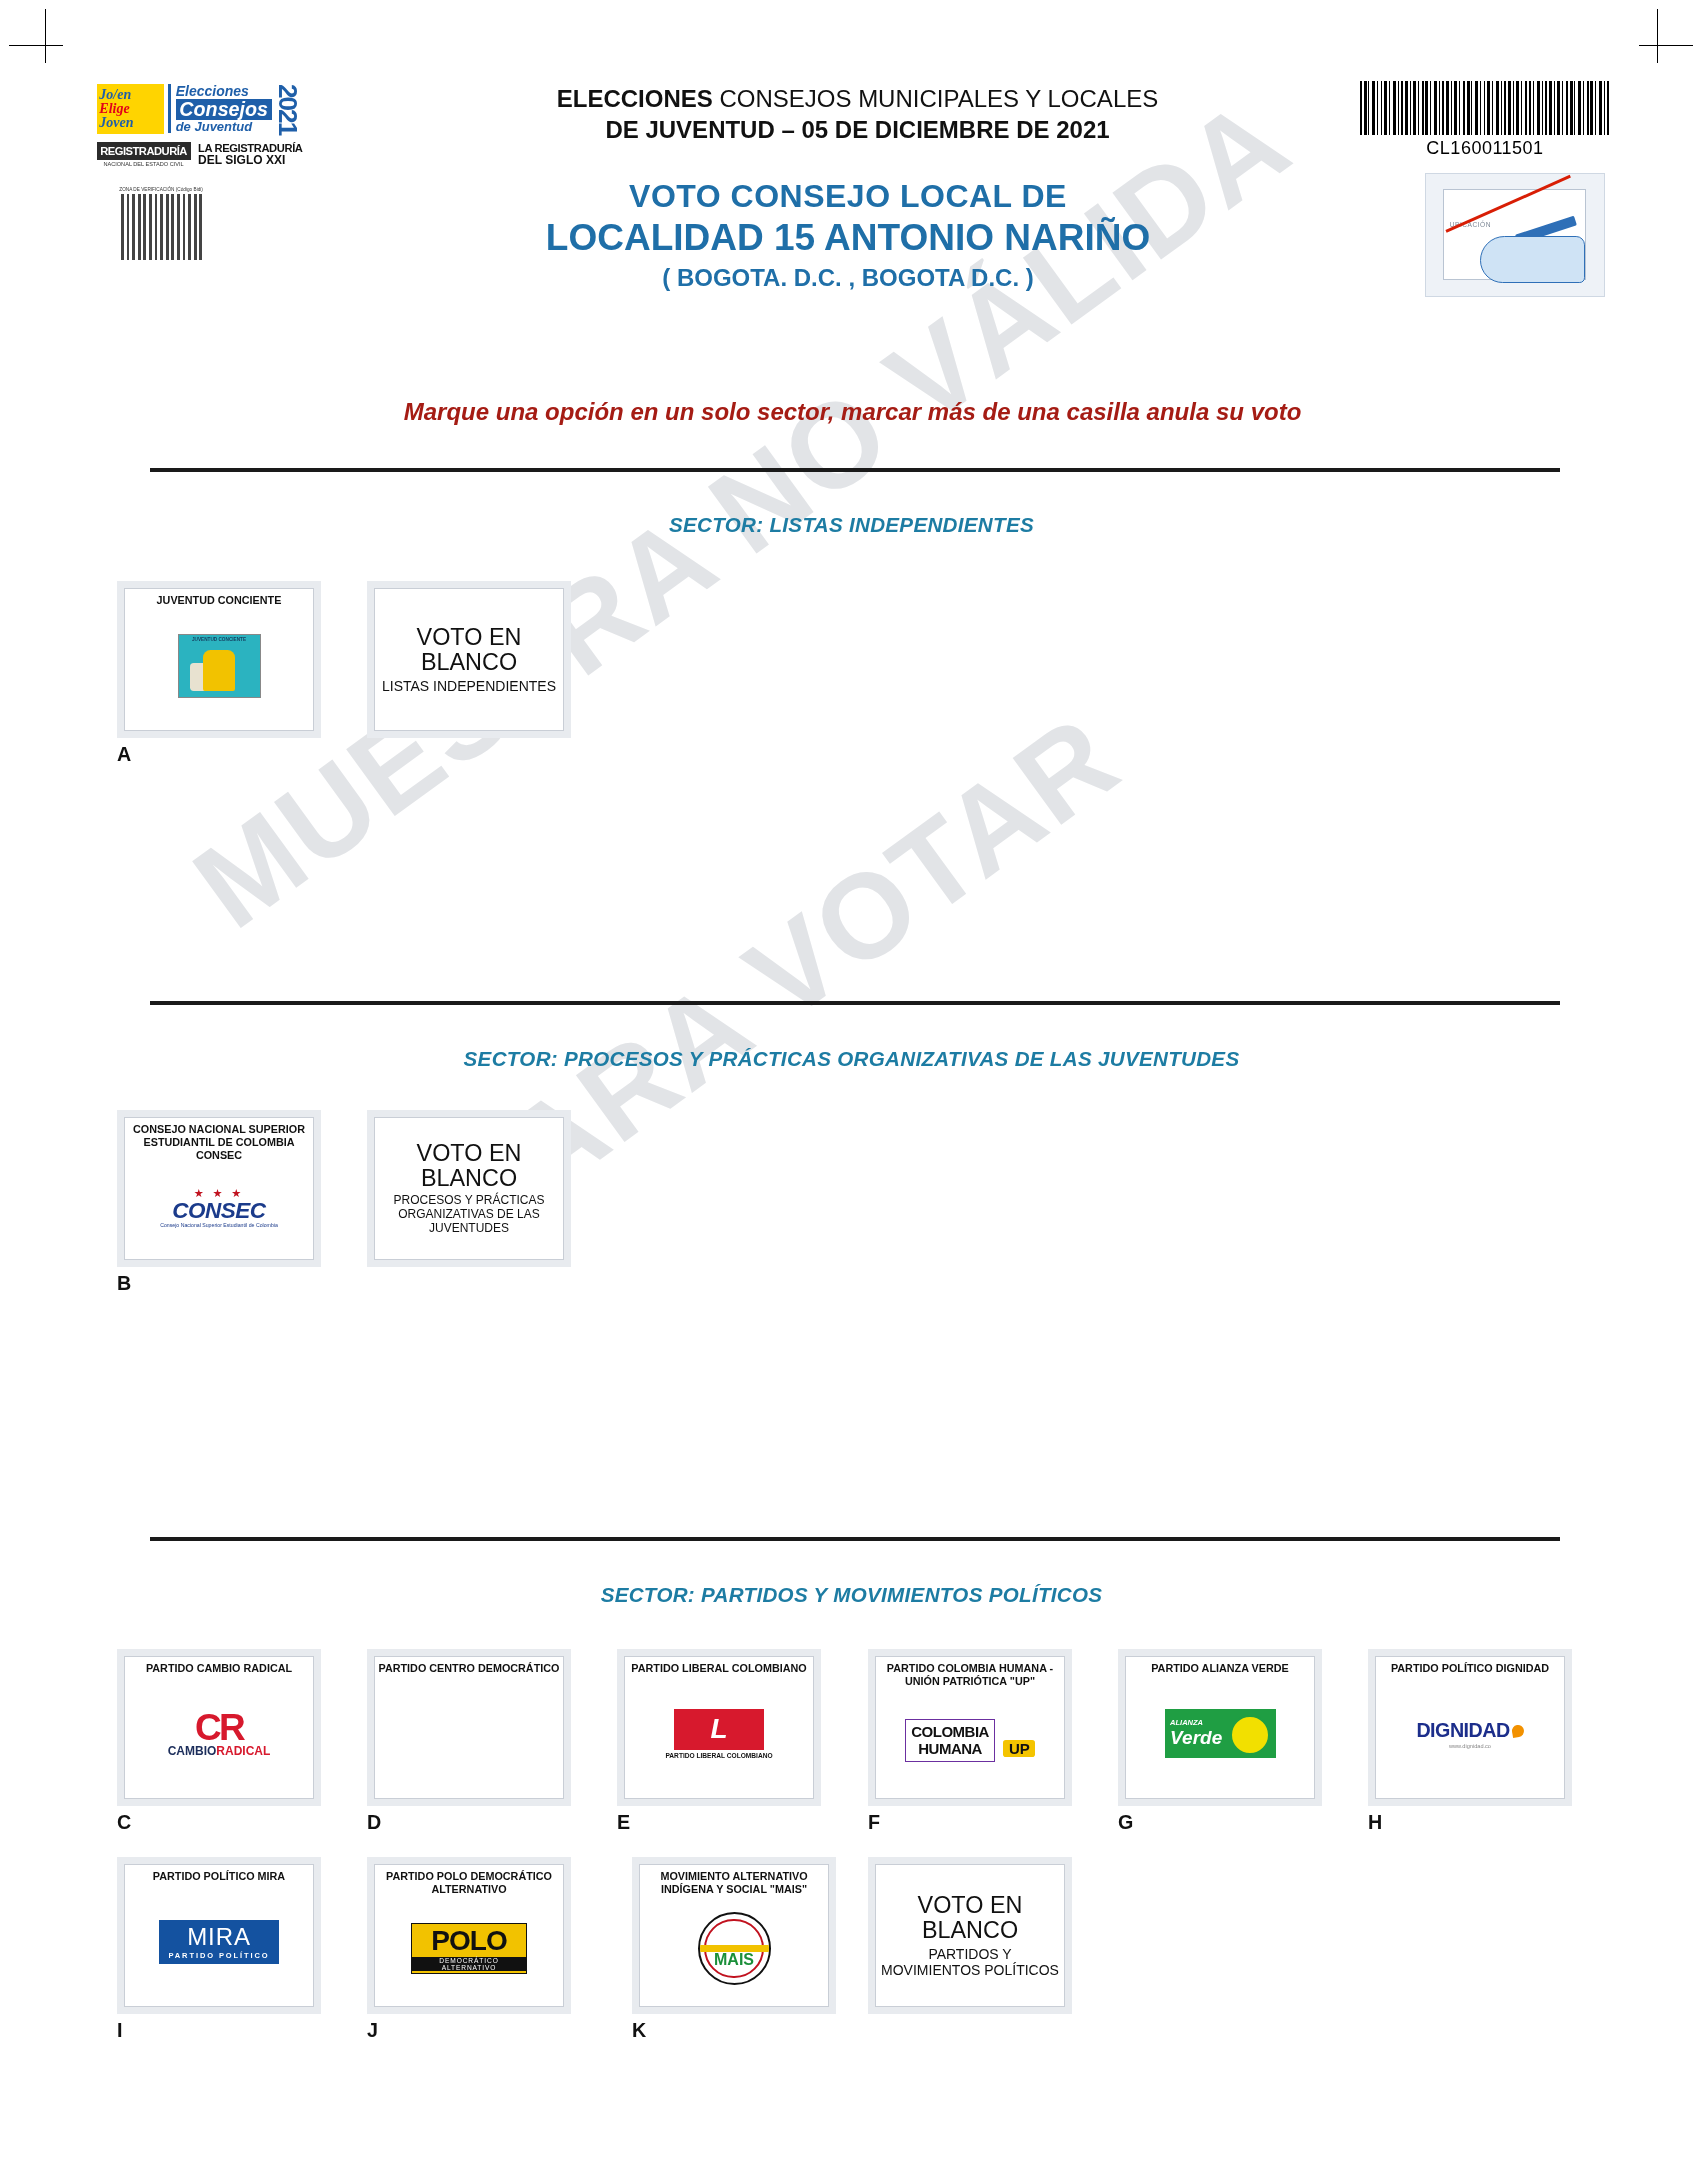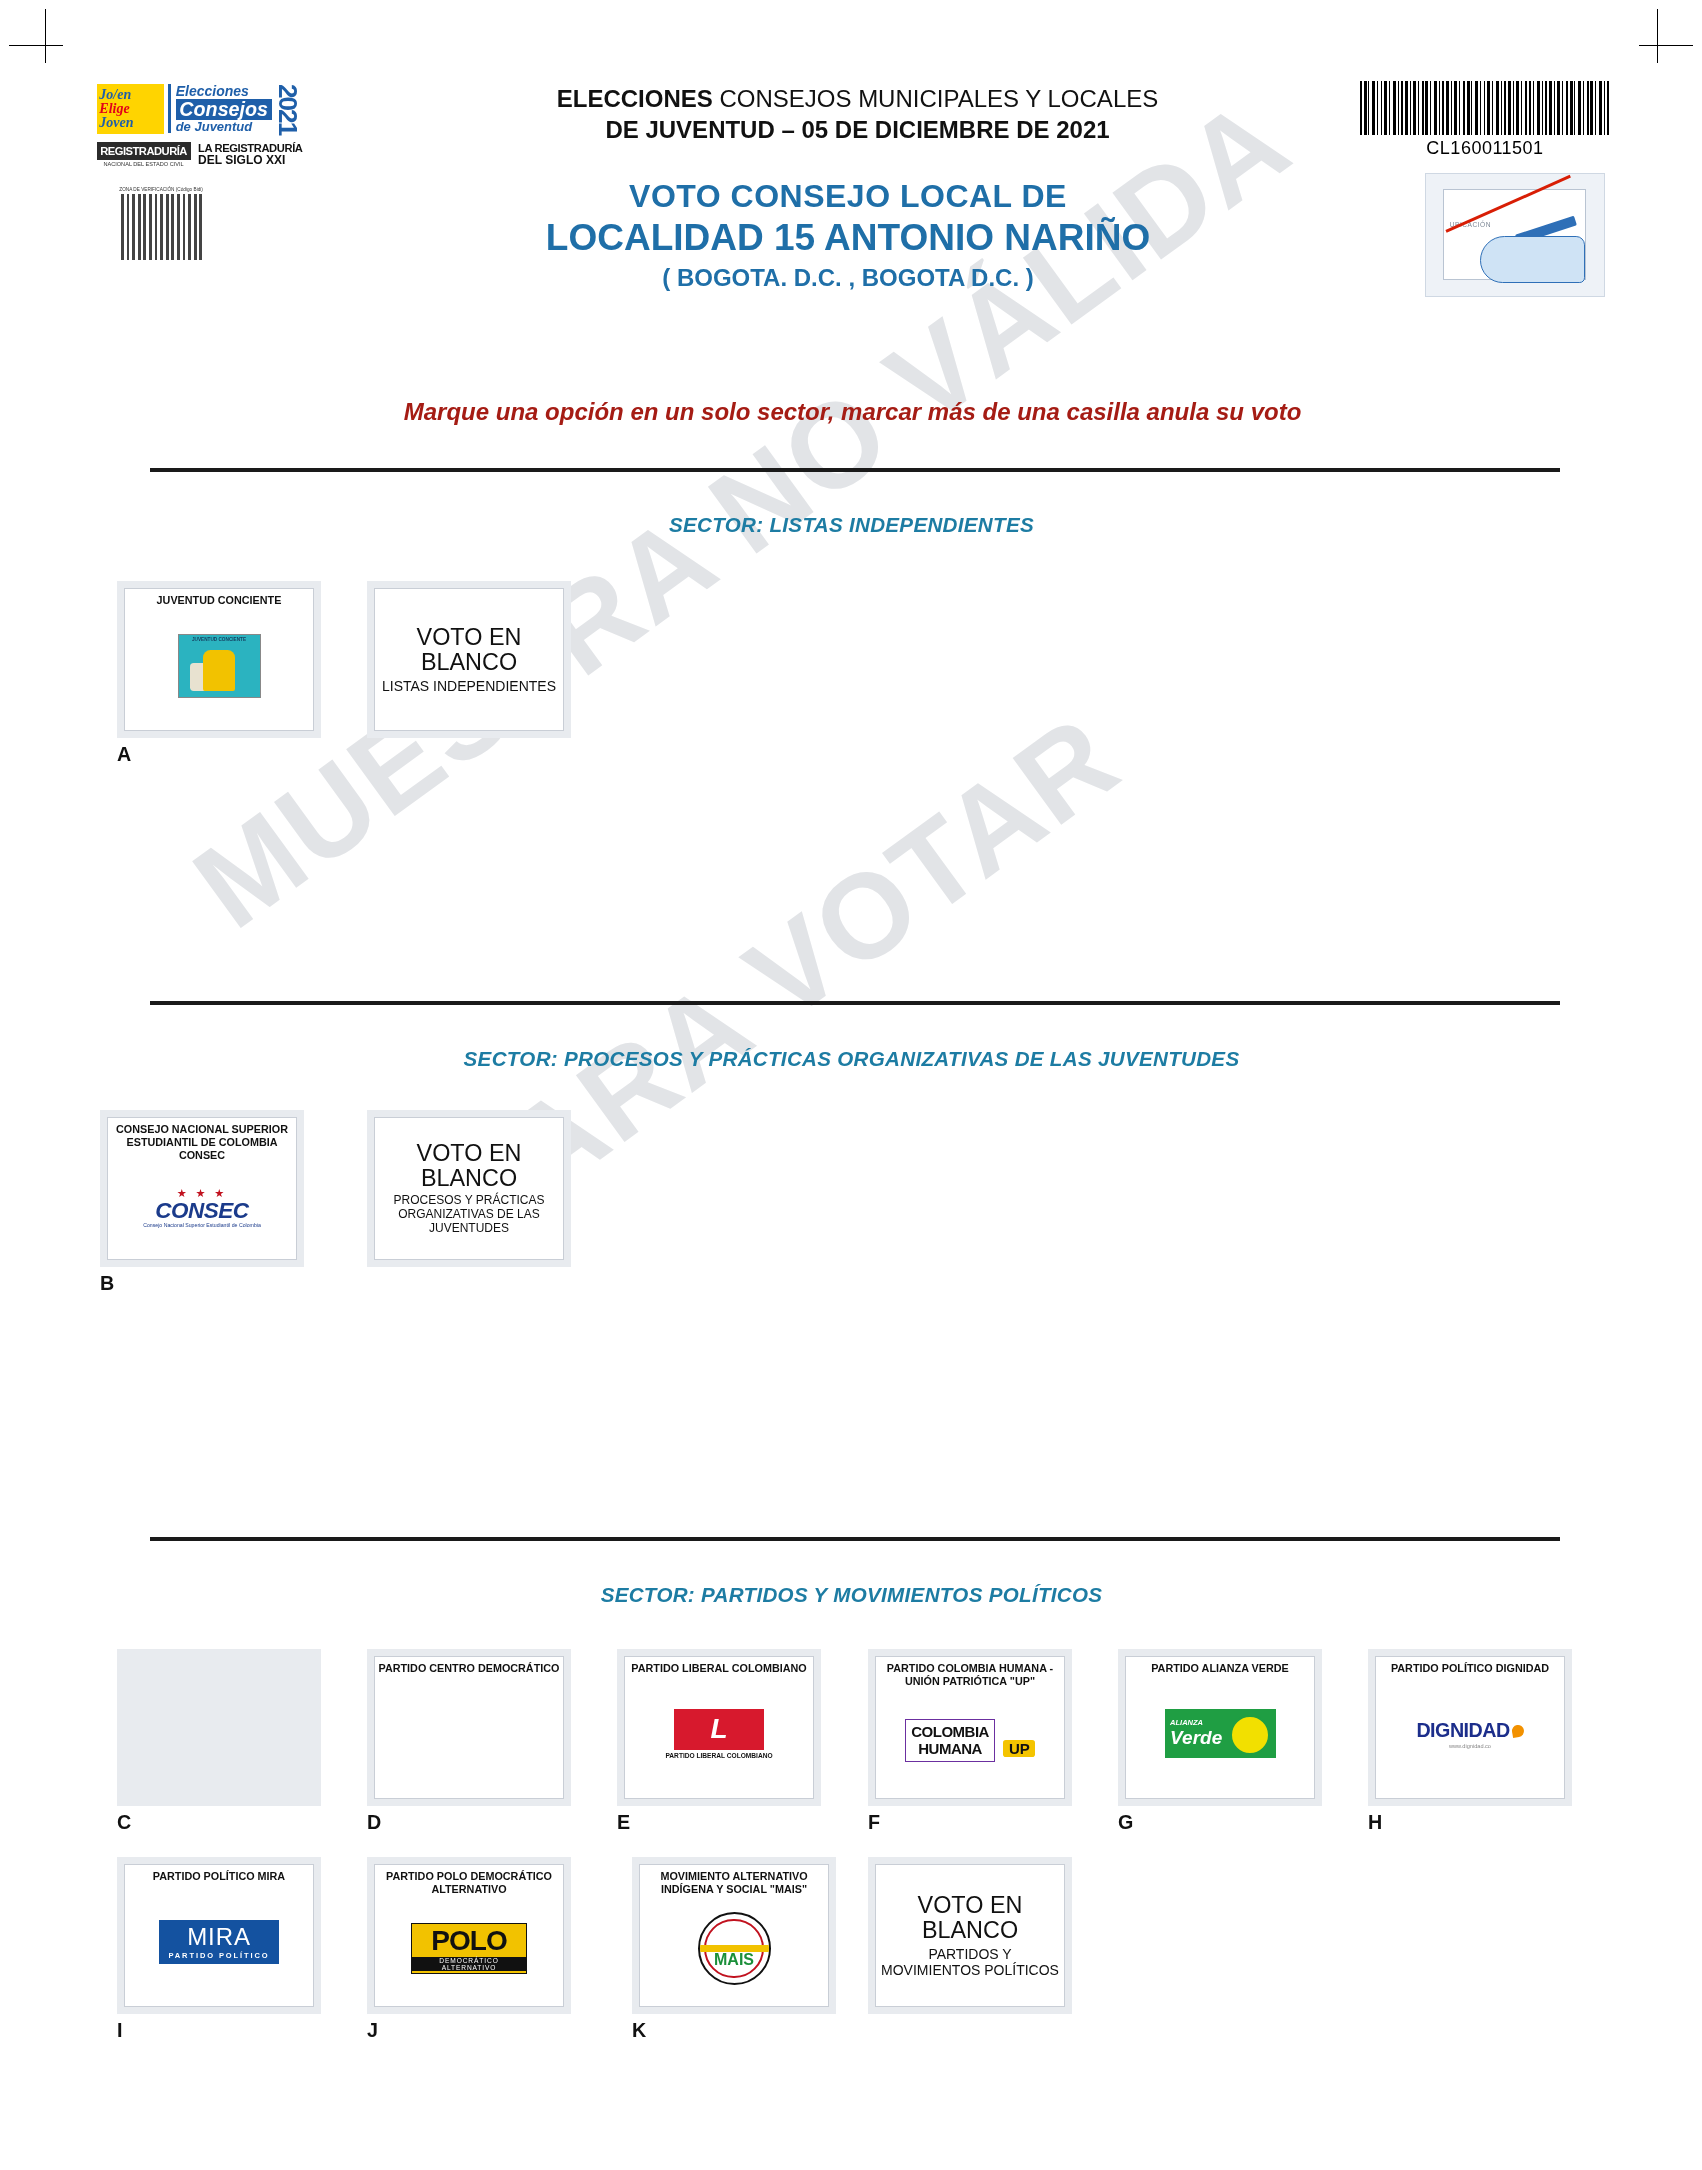--- a/index.html
+++ b/index.html
@@ -620,21 +620,21 @@
     <div class="cell blank" style="left:367px; top:581px;">
       <div class="cell-inner">
         <div class="bl-1">VOTO EN BLANCO</div>
         <div class="bl-2">LISTAS INDEPENDIENTES</div>
       </div>
     </div>
 
     <div class="rule" style="top:1001px;"></div>
     <div class="sector-title" style="top:1047px;">SECTOR: PROCESOS Y PRÁCTICAS ORGANIZATIVAS DE LAS JUVENTUDES</div>
 
-    <div class="cell" style="left:100px; top:1110px;">
+    <div class="cell" style="left:117px; top:1110px;">
       <div class="cell-inner">
         <div class="cell-head">CONSEJO NACIONAL SUPERIOR ESTUDIANTIL DE COLOMBIA CONSEC</div>
         <div class="cell-logo">
           <div class="art-consec">
             <div class="stars">★ ★ ★</div>
             <div class="name">CONSEC</div>
             <div class="sub">Consejo Nacional Superior Estudiantil de Colombia</div>
           </div>
         </div>
       </div>
@@ -645,20 +645,29 @@
       <div class="cell-inner">
         <div class="bl-1">VOTO EN BLANCO</div>
         <div class="bl-2 small">PROCESOS Y PRÁCTICAS ORGANIZATIVAS DE LAS JUVENTUDES</div>
       </div>
     </div>
 
     <div class="rule" style="top:1537px;"></div>
     <div class="sector-title" style="top:1583px;">SECTOR: PARTIDOS Y MOVIMIENTOS POLÍTICOS</div>
 
     <div class="cell" style="left:117px; top:1649px;">
+      <div class="cell-inner">
+        <div class="cell-head">PARTIDO CAMBIO RADICAL</div>
+        <div class="cell-logo">
+          <div class="art-cr">
+            <div>CR</div>
+            <div class="sub"><span style="color:#1c2e5b;">CAMBIO</span><span style="color:#d7192d;">RADICAL</span></div>
+          </div>
+        </div>
+      </div>
       <div class="cell-letter">C</div>
     </div>
 
     <div class="cell" style="left:367px; top:1649px;">
       <div class="cell-inner">
         <div class="cell-head">PARTIDO CENTRO DEMOCRÁTICO</div>
       </div>
       <div class="cell-letter">D</div>
     </div>
 

